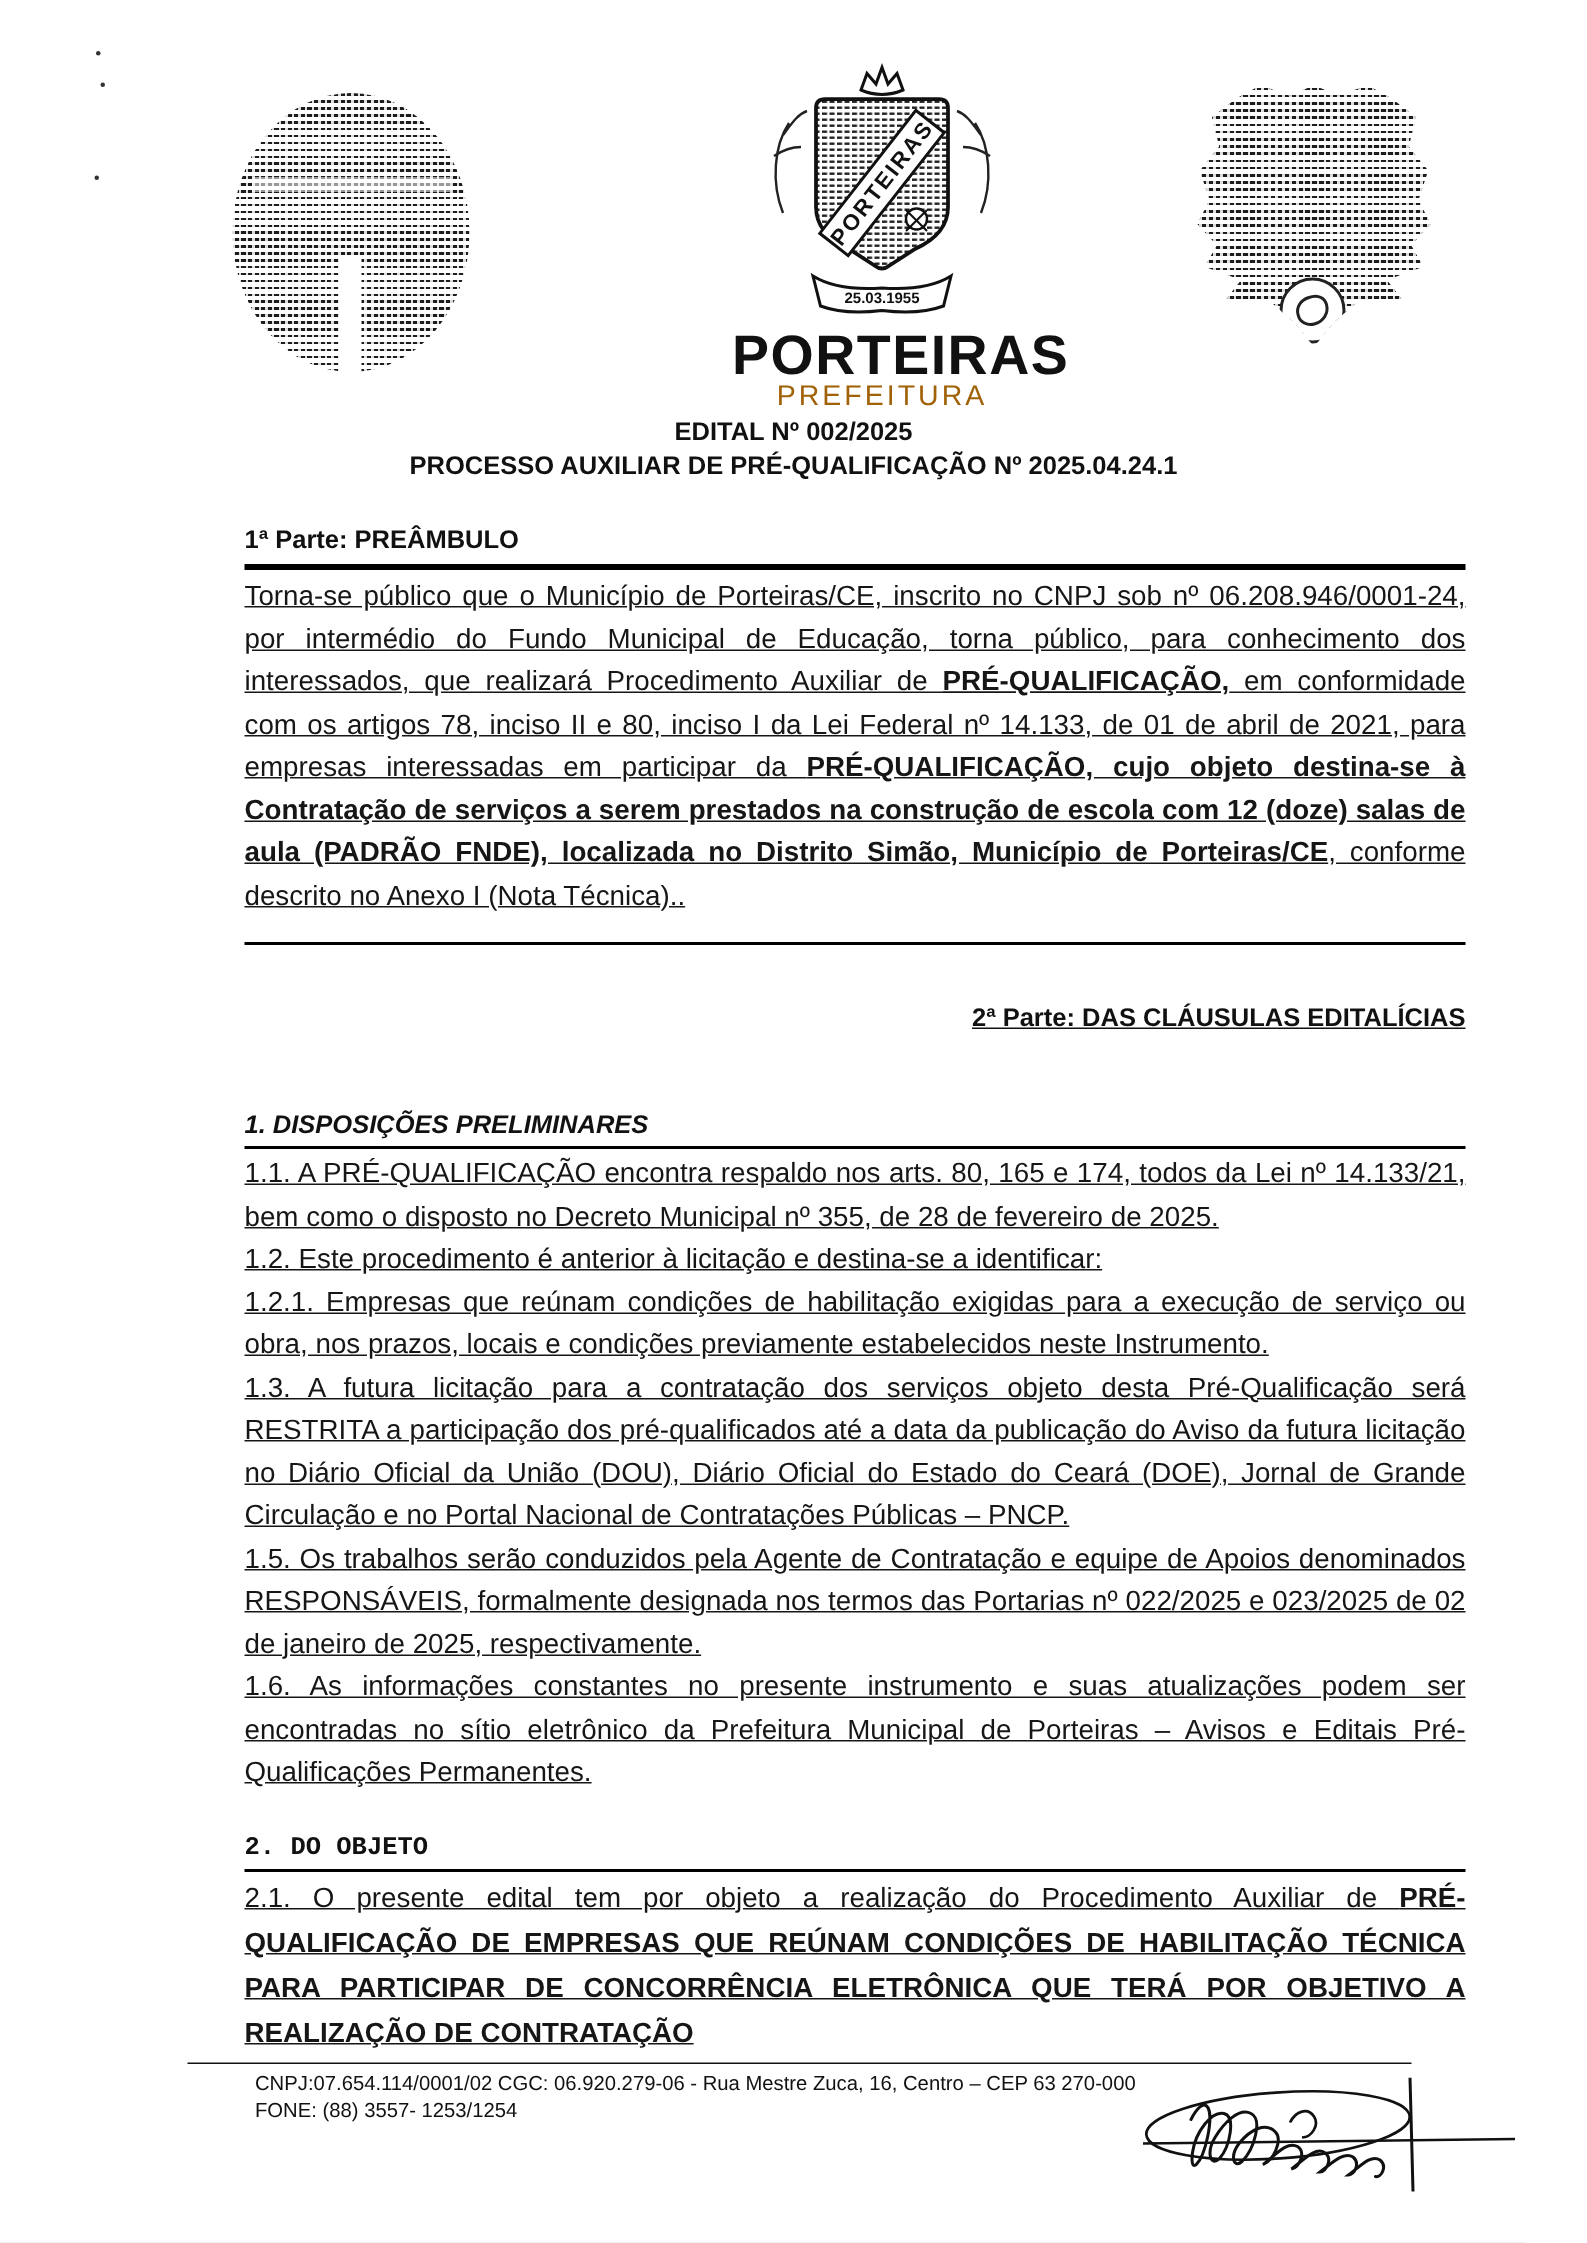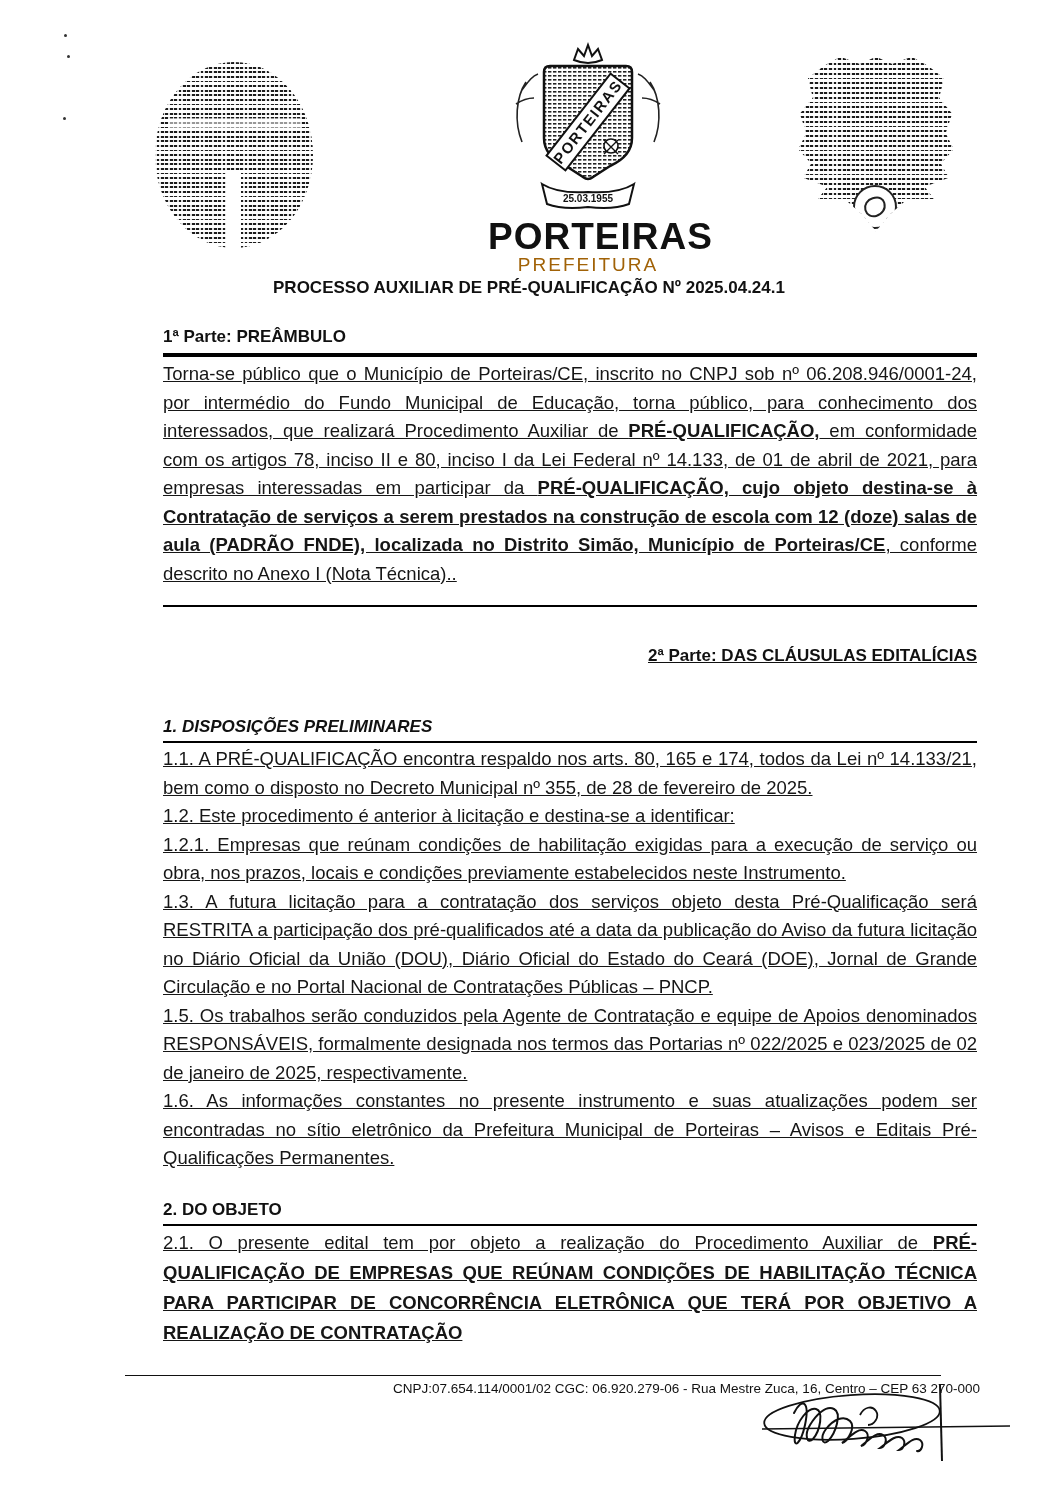--- a/index.html
+++ b/index.html
@@ -57,28 +57,28 @@
   .h.u { text-decoration:underline; }
   hr.thick { border:none; border-top:4px solid #000; margin:6px 0 3px; }
   hr.thin  { border:none; border-top:2px solid #000; }
   hr.mid   { margin:17px 0 0; }
   hr.rule2 { border:none; border-top:2px solid #000; margin:4px 0 2px; }
   .body { font-size:18.5px; line-height:28.5px; text-align:justify; color:#161616; }
   .body .b { font-weight:700; }
   .body .u { text-decoration:underline; }
   .gap-part2 { margin-top:39px;text-align:right; }
   .gap-s1 { margin-top:51px;font-style:italic; }
-  .gap-s2 { margin-top:27px; }
+  .gap-s2 { margin-top:27px;font-family:Liberation Mono, monospace; }
   .clause { margin:0;text-decoration:underline; }
   .c21 { line-height:30px; }
 
   
   .footer { position:absolute; left:0; top:1370px; width:1058px; }
   .footer .rule { position:absolute; left:125px; top:5px; width:816px; border-top:1.5px solid #111; }
-  .footer .lines { position:absolute; left:170px; top:10px; width:810px; text-align:right;
+  .footer .lines { position:absolute; left:170px; top:10px; width:810px; text-align:left;
                    font-size:13.5px; line-height:18px; color:#111; }
   .signature { position:absolute; left:760px; top:1385px; }
 </style>
 </head>
 <body>
 
 <div class="page">
 
   <span class="artifact" style="left:64px;top:34px;width:3px;height:3px;"></span>
   <span class="artifact" style="left:67px;top:55px;width:3px;height:3px;"></span>
@@ -120,20 +120,21 @@
     <div class="wordmark-sub">PREFEITURA</div>
   </div>
 
   <div class="badge-right">
     <div class="roundel">
       <div class="roundel-squiggle"></div>
     </div>
   </div>
 
   <div class="title-block">
+    <div>EDITAL Nº 002/2025</div>
     <div>PROCESSO AUXILIAR DE PRÉ-QUALIFICAÇÃO Nº 2025.04.24.1</div>
   </div>
 
   <div class="content">
 
     <div class="h">1ª Parte: PREÂMBULO</div>
     <hr class="thick">
     <p class="body clause"><span>Torna-se público que o Município de Porteiras/CE, inscrito no CNPJ sob nº 06.208.946/0001-24, por intermédio do Fundo Municipal de Educação, torna público, para conhecimento dos interessados, que realizará Procedimento Auxiliar de </span><span class="b u">PRÉ-QUALIFICAÇÃO,</span><span> em conformidade com os artigos 78, inciso II e 80, inciso I da Lei Federal nº 14.133, de 01 de abril de 2021, para empresas interessadas em participar da </span><span class="b">PRÉ-QUALIFICAÇÃO, cujo objeto destina-se à Contratação de serviços a serem prestados na construção de escola com 12 (doze) salas de aula (PADRÃO FNDE), localizada no Distrito Simão, Município de Porteiras/CE</span><span>, conforme descrito no Anexo I (Nota Técnica)..</span></p>
     <hr class="thin mid">
 
@@ -151,20 +152,21 @@
     <div class="h gap-s2">2. DO OBJETO</div>
     <hr class="rule2">
     <p class="body clause c21"><span>2.1. O presente edital tem por objeto a realização do Procedimento Auxiliar de </span><span class="b">PRÉ-QUALIFICAÇÃO DE EMPRESAS QUE REÚNAM CONDIÇÕES DE HABILITAÇÃO TÉCNICA PARA PARTICIPAR DE CONCORRÊNCIA ELETRÔNICA QUE TERÁ POR OBJETIVO A REALIZAÇÃO DE CONTRATAÇÃO</span></p>
 
   </div>
 
   <div class="footer">
     <div class="rule"></div>
     <div class="lines">
       <div>CNPJ:07.654.114/0001/02    CGC: 06.920.279-06 - Rua Mestre Zuca, 16, Centro – CEP 63 270-000</div>
+      <div>FONE: (88) 3557- 1253/1254</div>
     </div>
   </div>
 
   <svg class="signature" width="292" height="108" viewBox="0 0 292 108">
     <ellipse cx="92" cy="32" rx="88" ry="22" transform="rotate(-4 92 32)" fill="none" stroke="#111" stroke-width="1.8"></ellipse>
     <path d="M2,44 L250,41" stroke="#111" stroke-width="1.6" fill="none"></path>
     <path d="M180,0 L182,76" stroke="#111" stroke-width="2" fill="none"></path>
     <path d="M34,28 C42,12 50,16 45,40 C41,58 33,66 35,50 C37,36 48,22 56,24 C64,26 60,46 53,54 C47,60 44,50 50,40 C56,30 66,20 74,24 C82,28 76,48 68,56 C62,61 60,52 66,44 C74,34 84,30 90,36 C96,42 88,56 82,58 C90,52 98,42 105,46 C111,50 106,60 101,61 C109,55 117,46 123,50 C129,54 124,63 120,63 C128,57 136,49 142,53 C147,57 143,65 139,65 C147,59 154,51 160,55 C165,59 161,67 157,66" stroke="#111" stroke-width="2" fill="none" stroke-linecap="round"></path>
     <path d="M100,30 C104,22 112,20 116,26 C120,32 114,40 108,40" stroke="#111" stroke-width="1.8" fill="none"></path>
   </svg>

